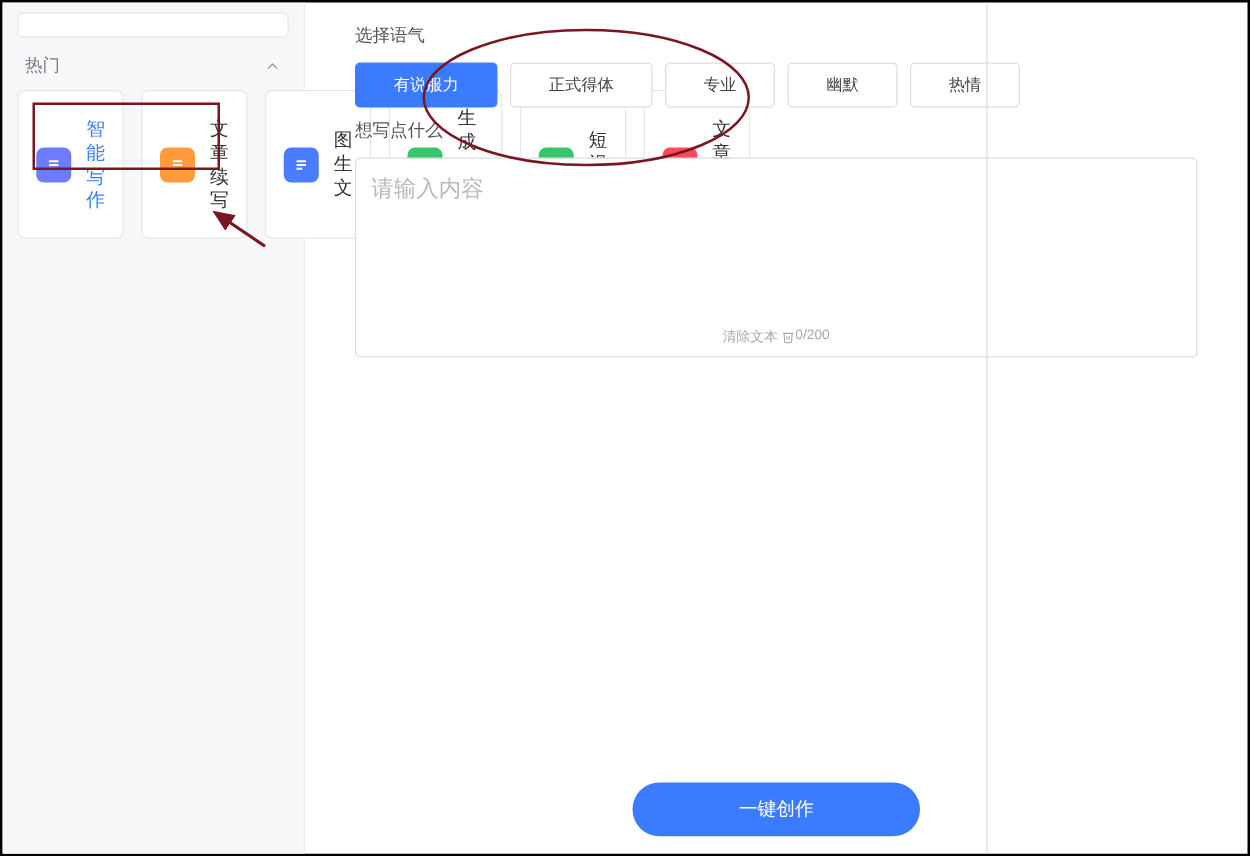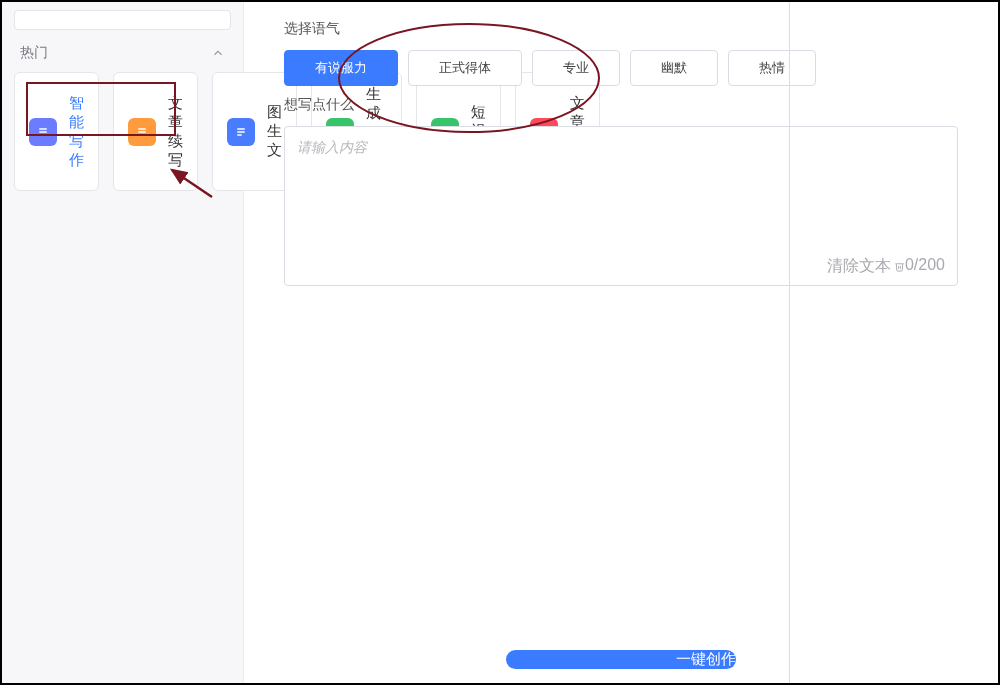--- a/index.html
+++ b/index.html
@@ -13,27 +13,27 @@
     .item { display: flex; align-items: center; gap: 12px; background: #fff; border: 1px solid #e6e6ea; border-radius: 6px; padding: 12px 14px; font-size: 15px; color: #333; cursor: pointer; }
     .item.active { color: #3b7bff; }
     .icon-box { width: 28px; height: 28px; border-radius: 6px; display: flex; align-items: center; justify-content: center; flex-shrink: 0; }
     .icon-box svg { width: 18px; height: 18px; }
     .main { flex: 1; position: relative; padding: 18px 40px 0 40px; display: flex; flex-direction: column; }
     .section-label { font-size: 14px; color: #555; margin-bottom: 12px; }
     .tone-row { display: flex; gap: 10px; flex-wrap: wrap; margin-bottom: 10px; }
     .tone-chip { padding: 8px 30px; border: 1px solid #d9dde3; border-radius: 4px; background: #fff; font-size: 13px; color: #444; cursor: pointer; }
     .tone-chip.active { background: #3b7bff; color: #fff; border-color: #3b7bff; }
     .textarea-wrap { position: relative; border: 1px solid #d9dde3; border-radius: 4px; background: #fff; height: 160px; margin-bottom: 20px; }
-    .textarea { width: 100%; height: 120px; border: none; outline: none; resize: none; padding: 12px; font-size: 14px; background: transparent; font-style: italic; }
+    .textarea { width: 100%; height: 120px; border: none; outline: none; resize: none; padding: 12px; font-size: 18px; background: transparent; }
     .textarea::placeholder { color: #b8b8be; }
-    .ta-footer { position: absolute; bottom: 8px; left: 12px; right: 12px; display: flex; justify-content: flex-end; font-size: 16px; color: #a8a8ae; }
+    .ta-footer { position: absolute; bottom: 8px; left: 12px; right: 12px; display: flex; justify-content: center; font-size: 11px; color: #a8a8ae; }
     .clear-text { display: flex; align-items: center; gap: 3px; cursor: pointer; }
     .spacer { flex: 1; }
     .cta-zone { padding-bottom: 14px; display: flex; justify-content: center; }
-    .cta-button { width: 230px; padding: 0 0; background: #3b7bff; color: #fff; border: none; border-radius: 24px; font-size: 15px; cursor: pointer; text-align: right; }
+    .cta-button { width: 230px; padding: 12px 0; background: #3b7bff; color: #fff; border: none; border-radius: 24px; font-size: 15px; cursor: pointer; }
     .right-border { position: absolute; top: 0; bottom: 0; right: 208px; width: 1px; background: #ddd; }
     
     .highlight-box { position: absolute; left: 24px; top: 80px; width: 150px; height: 54px; border: 2px solid #7a1522; pointer-events: none; }
     .arrow-annot { position: absolute; left: 160px; top: 160px; pointer-events: none; }
     .ellipse-annot { position: absolute; left: 332px; top: 18px; width: 270px; height: 116px; pointer-events: none; }
   </style>
 </head>
 <body>
 
 <div class="container">

